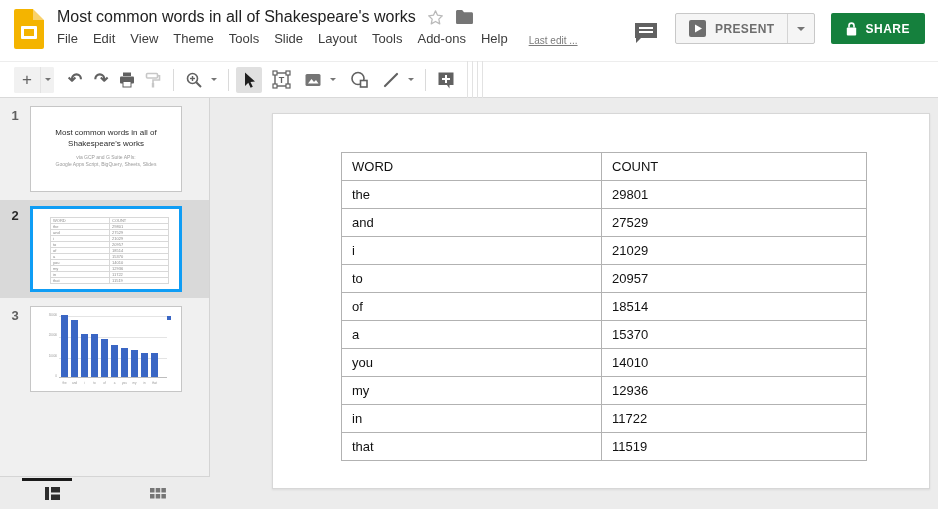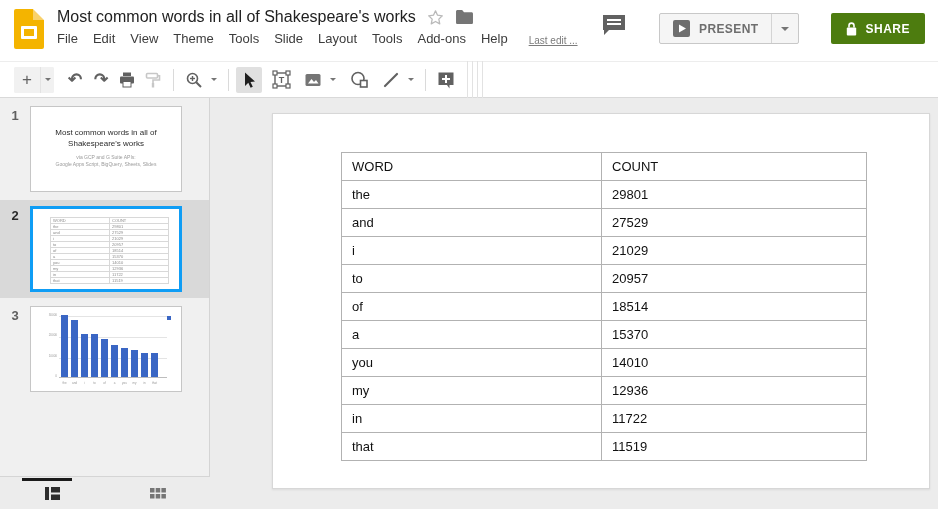--- a/index.html
+++ b/index.html
@@ -15,21 +15,21 @@
     border-color:#fff #fff #f9d16b #f9d16b; }
   .logo .glyph { position:absolute; left:7px; top:17px; width:16px; height:13px;
     border:3px solid #fff; border-radius:1px; }
   .title-block { margin-left:57px; padding-top:8px; }
   .title-row { display:flex; align-items:center; gap:11px; }
   .doc-title { font-size:16px; color:#212121; }
   .menu-row { display:flex; align-items:flex-end; margin-top:5px; }
   .menu-item { font-size:13px; color:#3c3c3c; margin-right:15px; cursor:default; }
   .last-edit { font-size:10px; color:#7b7b7b; text-decoration:underline; margin-left:6px; }
   .topbar-right { position:absolute; right:13px; top:13px; display:flex;
-    align-items:flex-start; gap:32px; }
+    align-items:flex-end; gap:16px; }
   .present-group { display:flex; align-items:stretch; height:31px;
     background:#f5f5f5; border:1px solid #c8c8c8; border-radius:2px; }
   .present-main { display:flex; align-items:center; gap:9px; padding:0 13px;
     font-size:12px; font-weight:bold; color:#6e6e6e; letter-spacing:.4px; cursor:pointer; }
   .present-caret { display:flex; align-items:center; padding:0 9px;
     border-left:1px solid #d4d4d4; cursor:pointer; }
   .caret { width:0; height:0; border-left:4px solid transparent;
     border-right:4px solid transparent; border-top:4px solid #757575; }
   .share-btn { display:flex; align-items:center; gap:8px; height:31px; padding:0 15px;
     border-radius:2px; font-size:12px; font-weight:bold; color:#fff;
@@ -150,21 +150,21 @@
         <svg width="17" height="17" viewBox="0 0 17 17">
           <rect x="0" y="0" width="17" height="17" rx="2" fill="#6e6e6e"></rect>
           <path d="M6 4.5 L13 8.5 L6 12.5 Z" fill="#fff"></path>
         </svg>
         <span>PRESENT</span>
       </div>
       <div class="present-caret">
         <span class="caret"></span>
       </div>
     </div>
-    <div class="share-btn" style="background:#4d7c0f">
+    <div class="share-btn" style="background:#15803d">
       <svg width="11" height="14" viewBox="0 0 11 14">
         <rect x="0.8" y="5.5" width="9.4" height="8" rx="1" fill="#fff"></rect>
         <path d="M3 5.5 V3.6 C3 2.2 4.1 1.1 5.5 1.1 C6.9 1.1 8 2.2 8 3.6 V5.5" fill="none" stroke="#fff" stroke-width="1.6"></path>
       </svg>
       <span>SHARE</span>
     </div>
   </div>
 </div>
 
 <div class="toolbar">

